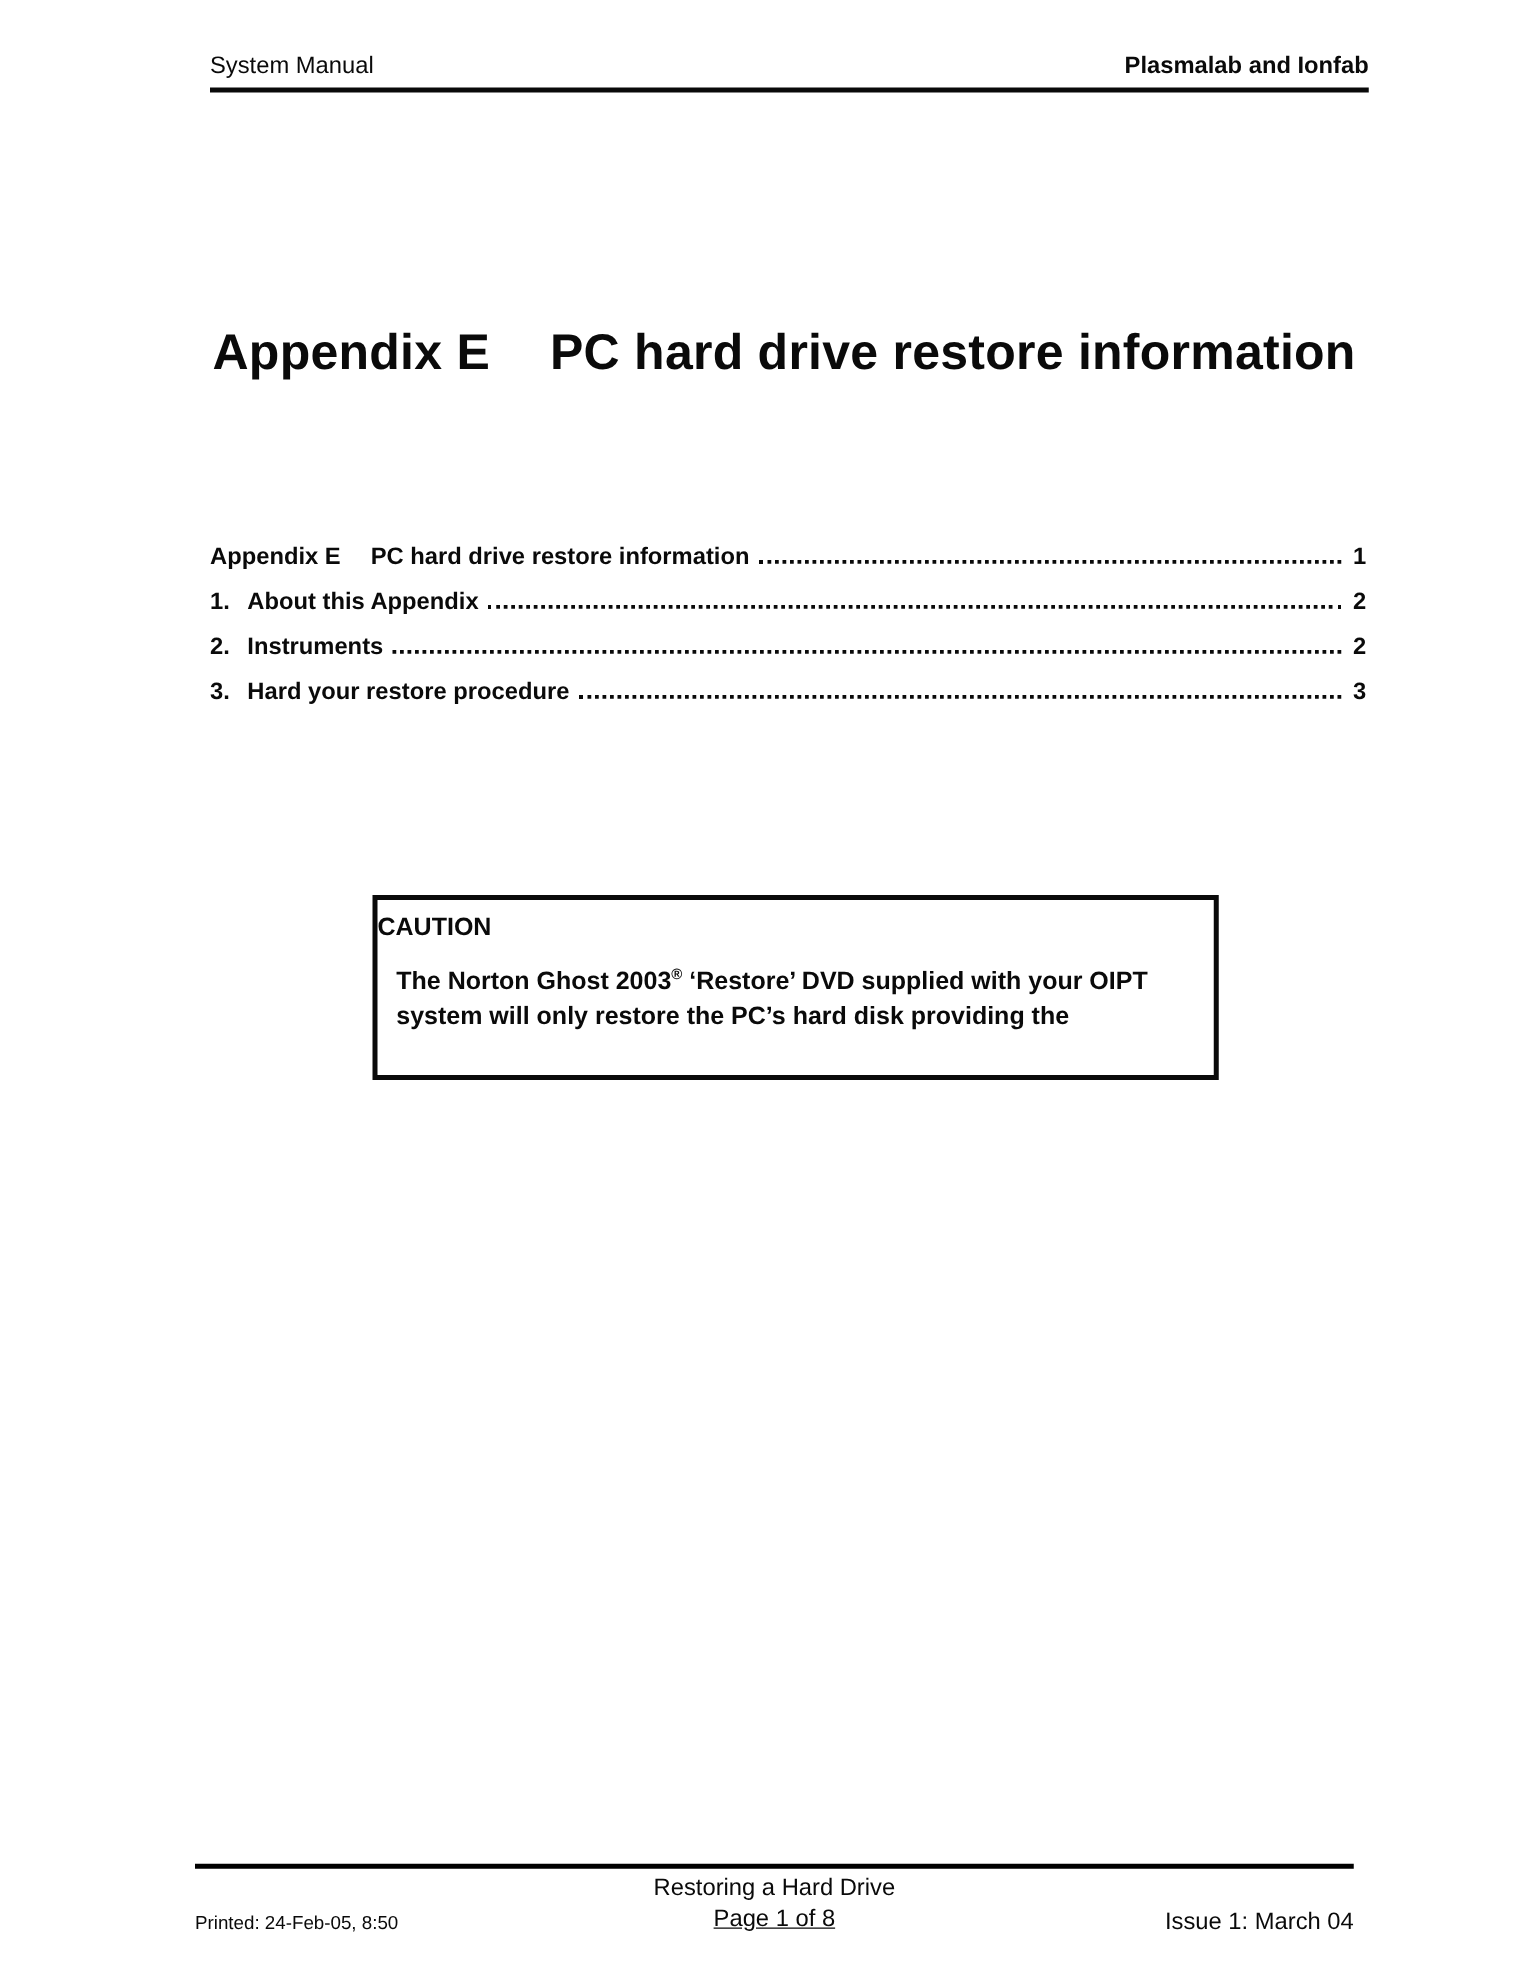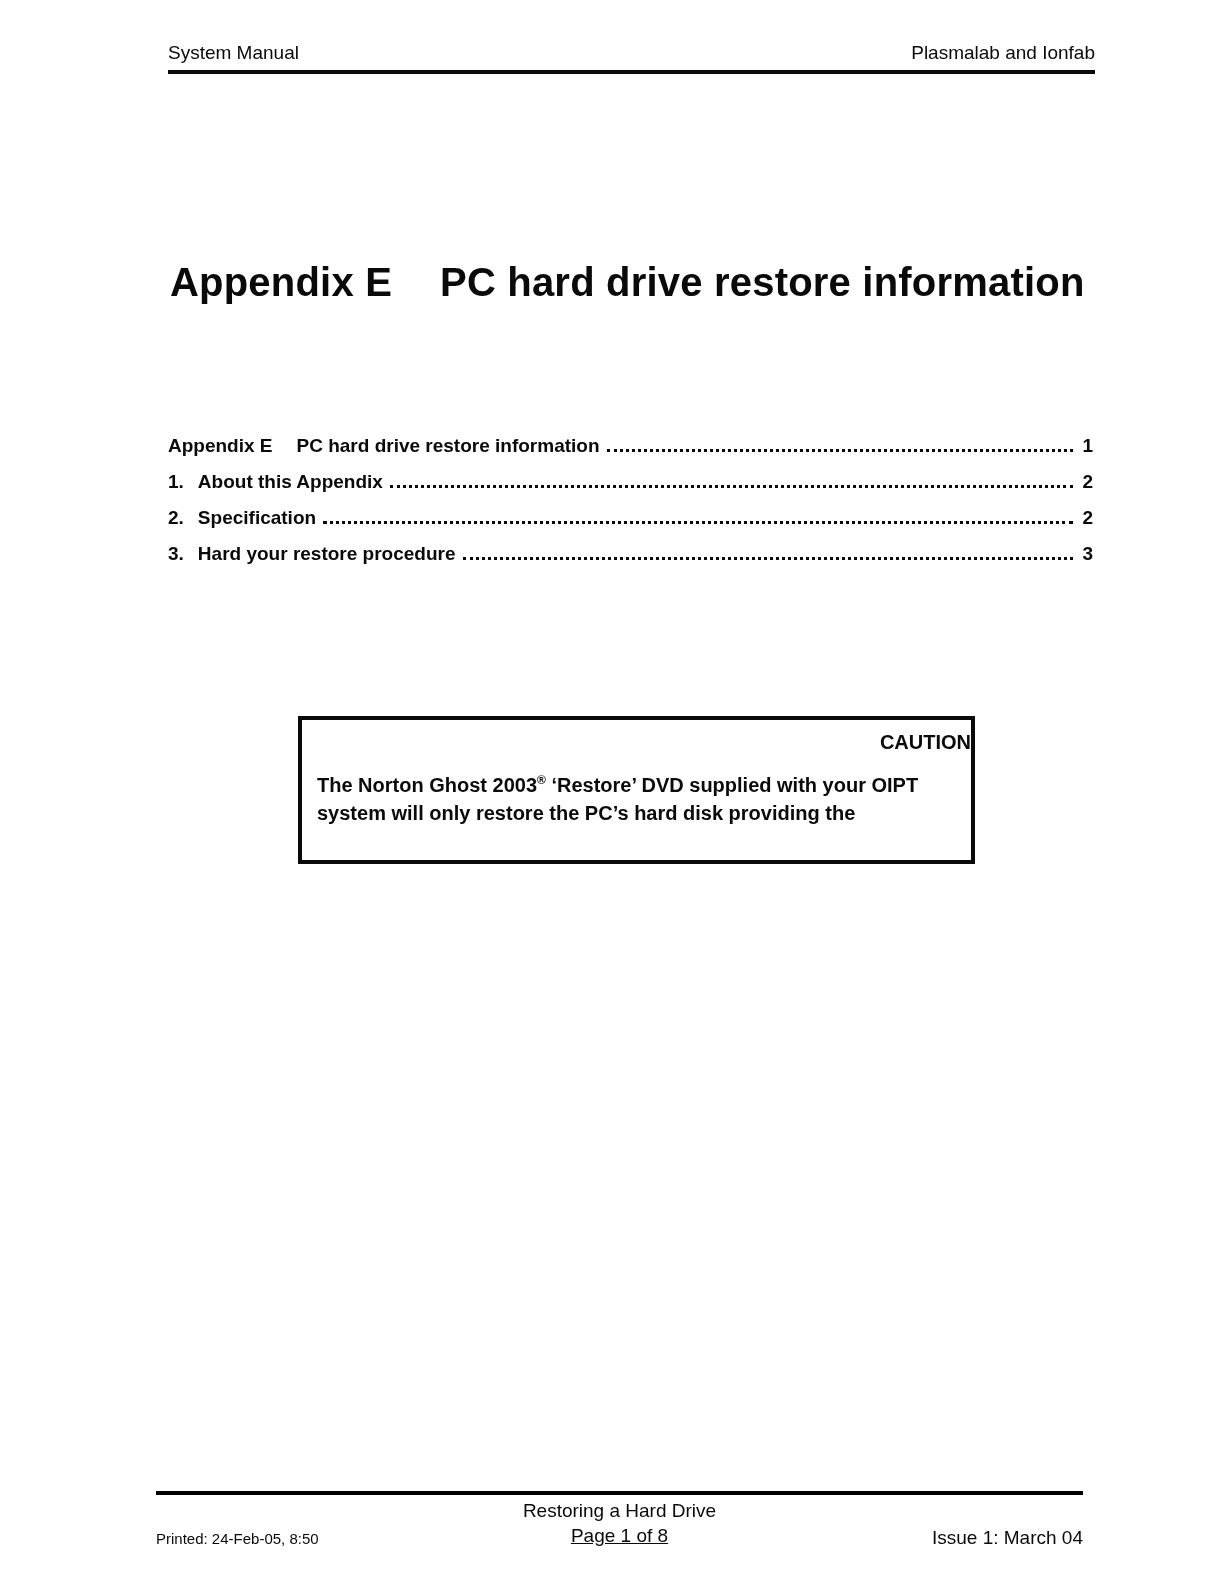--- a/index.html
+++ b/index.html
@@ -23,21 +23,21 @@
     justify-content: space-between;
     align-items: baseline;
     border-bottom: 4px solid #0a0a0a;
     padding-bottom: 6px;
     font-size: 19px;
     line-height: 22px;
     gap: 11px;
   }
   .header .hdr-left { font-weight: normal; }
   .header .hdr-center { font-weight: bold; }
-  .header .hdr-right { font-weight: normal; }
+  .header .hdr-right { font-weight: bold; }
 
   
   .doc-title {
     position: absolute;
     left: 170px;
     top: 260px;
     display: flex;
     font-weight: bold;
     font-size: 40px;
     line-height: 44px;
@@ -77,21 +77,21 @@
     position: absolute;
     left: 298px;
     top: 716px;
     width: 669px;
     min-height: 140px;
     border: 4px solid #0a0a0a;
     box-sizing: content-box;
     background: #ffffff;
   }
   .caution-heading {
-    text-align: right;
+    text-align: left;
     font-weight: bold;
     font-size: 20px;
     margin-top: 11px;
   }
   .caution-body {
     font-weight: bold;
     font-size: 20px;
     line-height: 28px;
     margin: 17px 16px 14px 15px;
   }
@@ -159,21 +159,21 @@
       <span class="toc-page">1</span>
     </div>
     <div class="toc-row">
       <span class="toc-prefix">1.</span>
       <span class="toc-title">About this Appendix</span>
       <span class="toc-leader"></span>
       <span class="toc-page">2</span>
     </div>
     <div class="toc-row">
       <span class="toc-prefix">2.</span>
-      <span class="toc-title">Specification</span>
+      <span class="toc-title">Instruments</span>
       <span class="toc-leader"></span>
       <span class="toc-page">2</span>
     </div>
     <div class="toc-row">
       <span class="toc-prefix">3.</span>
       <span class="toc-title">Hard your restore procedure</span>
       <span class="toc-leader"></span>
       <span class="toc-page">3</span>
     </div>
   </div>

